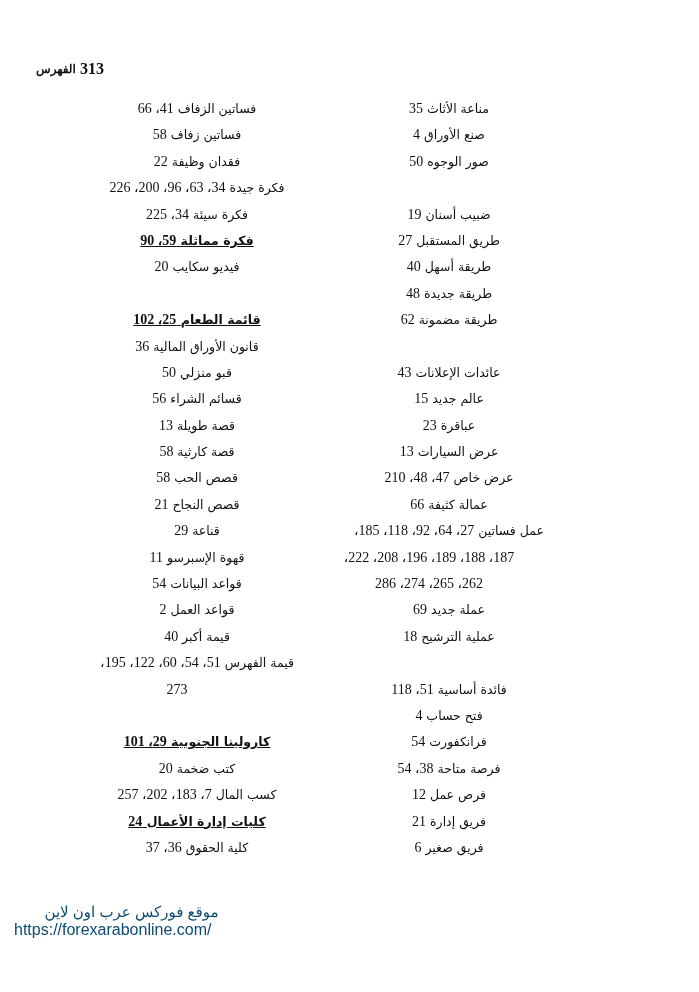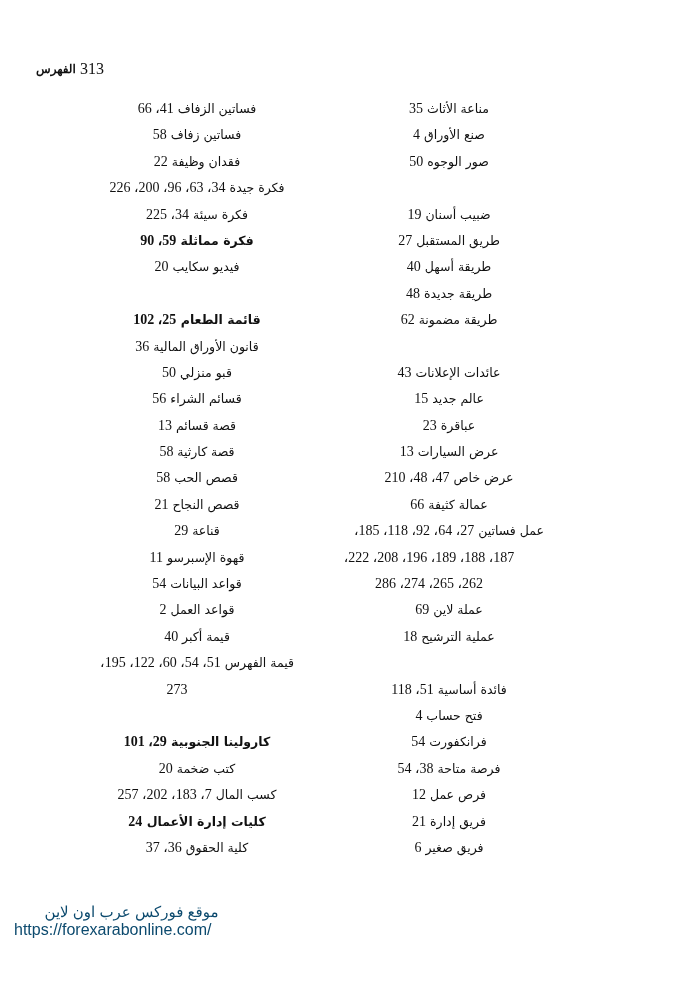--- a/index.html
+++ b/index.html
@@ -1,37 +1,37 @@
 <!DOCTYPE html>
 <html><head>
   <meta charset="utf-8">
   <style>
     html, body { margin: 0; padding: 0; }
     body {
       width: 699px; height: 992px; background: #ffffff; position: relative; overflow: hidden;
       font-family: "DejaVu Serif", "Liberation Serif", serif; color: #111111;
     }
     .page-number {
-      position: absolute; left: 80px; top: 60px; font-size: 16px; font-weight: normal;
+      position: absolute; left: 80px; top: 60px; font-size: 16px; font-weight: bold;
       font-family: "Liberation Serif", serif;
     }
     .page-title {
       position: absolute; left: 0; width: 699px; top: 62px; text-align: left;
       font-size: 12px; font-weight: bold; direction: rtl;
       font-family: Liberation Sans, sans-serif;
       padding-left: 36px;
     }
     .col {
       position: absolute; top: 96px; direction: rtl; text-align: center;
       font-family: "DejaVu Sans", sans-serif; font-size: 12.5px;
     }
     .col-right { right: 120px; width: 260px; }
     .col-left { right: 362px; width: 280px; }
     .entry { height: 26.4px; line-height: 26.4px; white-space: nowrap; }
-    .entry.bold { font-weight: bold; }
+    .entry.bold { font-weight: bold; text-decoration: underline; }
     .entry.blank { }
     .entry .num { font-family: "Liberation Serif", serif; font-size: 14px; }
     .entry.cont2 { padding-right: 40px; }
     .watermark {
       position: absolute; left: 14px; top: 903px; font-family: "Liberation Sans", sans-serif;
       color: #0c4a6e;
     }
     .watermark .ar { direction: rtl; text-align: center; font-size: 15px; width: 235px; }
     .watermark .url { font-size: 16px; }
   </style>
@@ -54,21 +54,21 @@
     <div class="entry blank"></div>
     <div class="entry"><span>عائدات الإعلانات</span> <span class="num">43</span></div>
     <div class="entry"><span>عالم جديد</span> <span class="num">15</span></div>
     <div class="entry"><span>عباقرة</span> <span class="num">23</span></div>
     <div class="entry"><span>عرض السيارات</span> <span class="num">13</span></div>
     <div class="entry"><span>عرض خاص</span> <span class="num">47، 48، 210</span></div>
     <div class="entry"><span>عمالة كثيفة</span> <span class="num">66</span></div>
     <div class="entry"><span>عمل فساتين</span> <span class="num">27، 64، 92، 118، 185،</span></div>
     <div class="entry cont2"><span class="num">187، 188، 189، 196، 208، 222،</span></div>
     <div class="entry cont2"><span class="num">262، 265، 274، 286</span></div>
-    <div class="entry"><span>عملة لاين</span> <span class="num">69</span></div>
+    <div class="entry"><span>عملة جديد</span> <span class="num">69</span></div>
     <div class="entry"><span>عملية الترشيح</span> <span class="num">18</span></div>
     <div class="entry blank"></div>
     <div class="entry"><span>فائدة أساسية</span> <span class="num">51، 118</span></div>
     <div class="entry"><span>فتح حساب</span> <span class="num">4</span></div>
     <div class="entry"><span>فرانكفورت</span> <span class="num">54</span></div>
     <div class="entry"><span>فرصة متاحة</span> <span class="num">38، 54</span></div>
     <div class="entry"><span>فرص عمل</span> <span class="num">12</span></div>
     <div class="entry"><span>فريق إدارة</span> <span class="num">21</span></div>
     <div class="entry"><span>فريق صغير</span> <span class="num">6</span></div>
   </div>
@@ -78,21 +78,21 @@
     <div class="entry"><span>فقدان وظيفة</span> <span class="num">22</span></div>
     <div class="entry"><span>فكرة جيدة</span> <span class="num">34، 63، 96، 200، 226</span></div>
     <div class="entry"><span>فكرة سيئة</span> <span class="num">34، 225</span></div>
     <div class="entry bold"><span>فكرة مماثلة</span> <span class="num">59، 90</span></div>
     <div class="entry"><span>فيديو سكايب</span> <span class="num">20</span></div>
     <div class="entry blank"></div>
     <div class="entry bold"><span>قائمة الطعام</span> <span class="num">25، 102</span></div>
     <div class="entry"><span>قانون الأوراق المالية</span> <span class="num">36</span></div>
     <div class="entry"><span>قبو منزلي</span> <span class="num">50</span></div>
     <div class="entry"><span>قسائم الشراء</span> <span class="num">56</span></div>
-    <div class="entry"><span>قصة قسائم</span> <span class="num">13</span></div>
+    <div class="entry"><span>قصة طويلة</span> <span class="num">13</span></div>
     <div class="entry"><span>قصة كارثية</span> <span class="num">58</span></div>
     <div class="entry"><span>قصص الحب</span> <span class="num">58</span></div>
     <div class="entry"><span>قصص النجاح</span> <span class="num">21</span></div>
     <div class="entry"><span>قناعة</span> <span class="num">29</span></div>
     <div class="entry"><span>قهوة الإسبرسو</span> <span class="num">11</span></div>
     <div class="entry"><span>قواعد البيانات</span> <span class="num">54</span></div>
     <div class="entry"><span>قواعد العمل</span> <span class="num">2</span></div>
     <div class="entry"><span>قيمة أكبر</span> <span class="num">40</span></div>
     <div class="entry"><span>قيمة الفهرس</span> <span class="num">51، 54، 60، 122، 195،</span></div>
     <div class="entry cont2"><span class="num">273</span></div>

